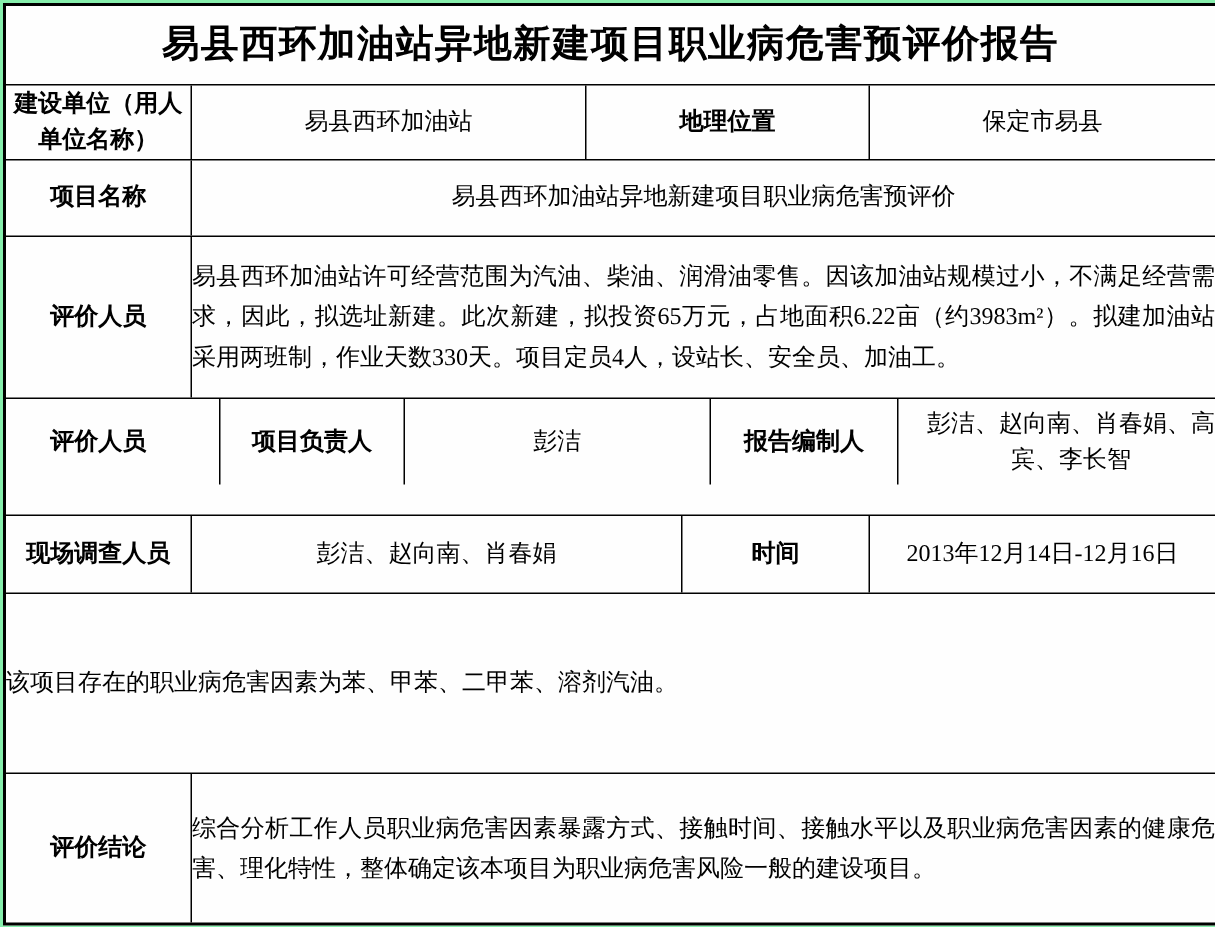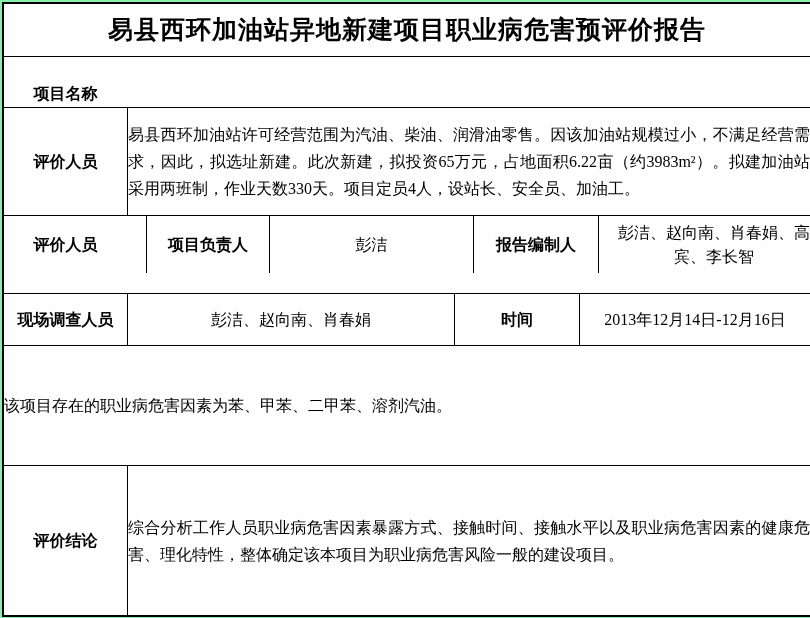--- a/index.html
+++ b/index.html
@@ -71,39 +71,46 @@
   .w-r1v1    { width: 263px; flex: 0 0 263px; }
   .w-r1l2    { width: 189px; flex: 0 0 189px; }
   .w-last    { width: 231px; flex: 0 0 231px; }
   .w-wide    { width: 683px; flex: 0 0 683px; }
   .w-sublbl  { width: 123px; flex: 0 0 123px; margin-left: 19px; }
   .w-r4v1    { width: 204px; flex: 0 0 204px; }
   .w-r4l2    { width: 125px; flex: 0 0 125px; }
   .w-r5v1    { width: 327px; flex: 0 0 327px; }
   
   .h-r1 { height: 50px; }
-  .h-r2 { height: 51px; align-items: flex-end; }
+  .h-r2 { height: 51px; }
   .h-r3 { height: 108px; }
   .h-r4 { height: 58px; }
   .h-r5 { height: 52px; margin-top: 20px; }
   .h-r6 { height: 120px; }
 </style>
 </head>
 <body>
 
 <div class="page">
   <div class="sheet">
 
     <div class="row title-row">
       <div class="cell title-cell">易县西环加油站异地新建项目职业病危害预评价报告</div>
     </div>
 
+    <div class="row h-r1">
+      <div class="cell label w-label">建设单位（用人单位名称）</div>
+      <div class="cell w-r1v1">易县西环加油站</div>
+      <div class="cell label w-r1l2">地理位置</div>
+      <div class="cell w-last">保定市易县</div>
+    </div>
 
     <div class="row h-r2">
       <div class="cell label w-label">项目名称</div>
+      <div class="cell w-wide">易县西环加油站异地新建项目职业病危害预评价</div>
     </div>
 
     <div class="row h-r3">
       <div class="cell label w-label">评价人员</div>
       <div class="cell para-cell w-wide">
         <div class="para">易县西环加油站许可经营范围为汽油、柴油、润滑油零售。因该加油站规模过小，不满足经营需求，因此，拟选址新建。此次新建，拟投资65万元，占地面积6.22亩（约3983m²）。拟建加油站采用两班制，作业天数330天。项目定员4人，设站长、安全员、加油工。</div>
       </div>
     </div>
 
     <div class="row h-r4">

